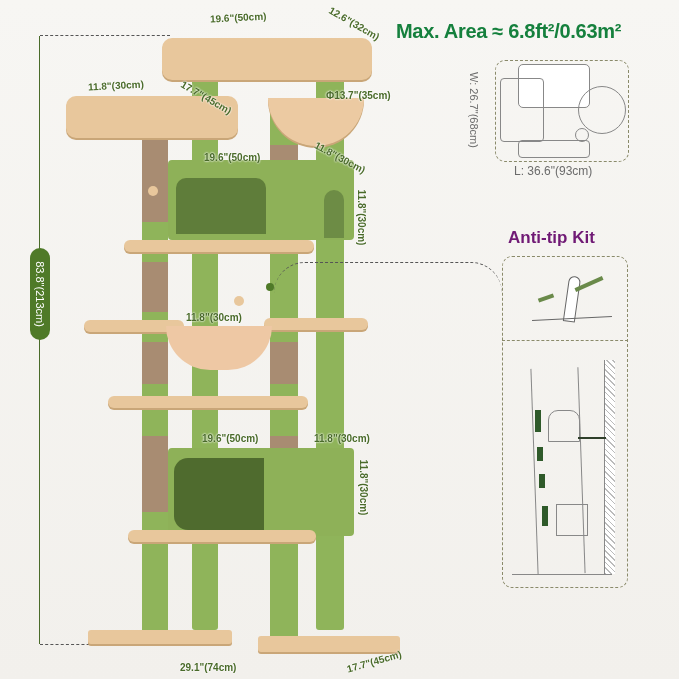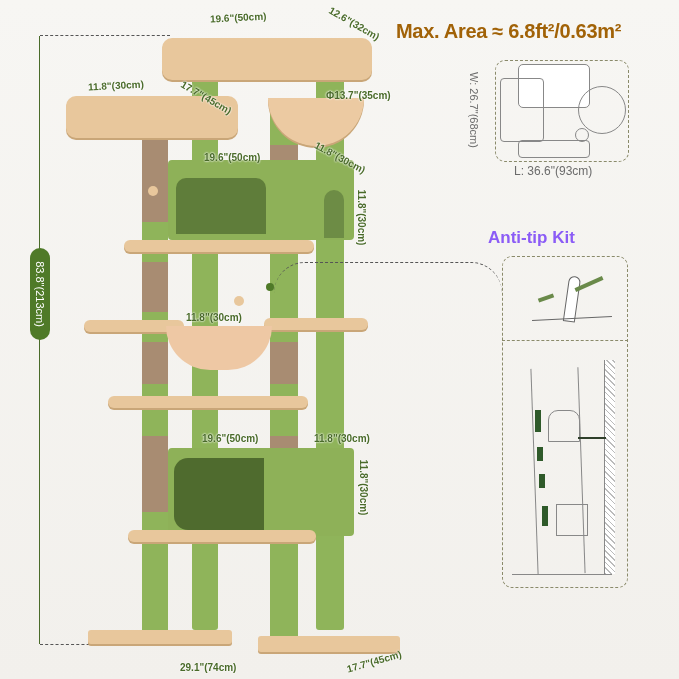--- a/index.html
+++ b/index.html
@@ -1,20 +1,20 @@
 <!DOCTYPE html>
 <html><head>
 <meta charset="utf-8">
 <style>
   html,body{margin:0;padding:0;}
   body{width:679px;height:679px;overflow:hidden;background:linear-gradient(180deg,#f7f6f3 0%,#f2f0ec 100%);font-family:"Liberation Sans",sans-serif;position:relative;}
   .abs{position:absolute;}
   .dim{position:absolute;color:#4a6b2a;font-size:10px;font-weight:bold;white-space:nowrap;text-shadow:0 0 2px #fff,0 0 2px #fff;}
-  .title{position:absolute;left:396px;top:20px;font-size:20px;font-weight:bold;color:#a16207;letter-spacing:-0.3px;}
-  .kit-title{position:absolute;left:488px;top:228px;font-size:17px;font-weight:bold;color:#8b5cf6;}
+  .title{position:absolute;left:396px;top:20px;font-size:20px;font-weight:bold;color:#15803d;letter-spacing:-0.3px;}
+  .kit-title{position:absolute;left:508px;top:228px;font-size:17px;font-weight:bold;color:#701a75;}
   .height-pill{position:absolute;left:30px;top:248px;width:20px;height:92px;background:#4f7a28;border-radius:10px;}
   .height-pill span{position:absolute;left:50%;top:50%;transform:translate(-50%,-50%) rotate(90deg);color:#fff;font-size:11px;white-space:nowrap;}
   .vlabel{position:absolute;color:#6b6b6b;font-size:11px;white-space:nowrap;}
   .post{position:absolute;background:#8fb45a;border-radius:3px;}
   .sisal{position:absolute;background:#a88c72;}
   .plat{position:absolute;background:#e8c79c;border-radius:6px;box-shadow:0 2px 0 #c9a678;}
   .box{position:absolute;background:#8eb158;border-radius:4px;}
   .dash{position:absolute;border:1px dashed #8a8a6a;border-radius:10px;}
 </style>
 </head>

